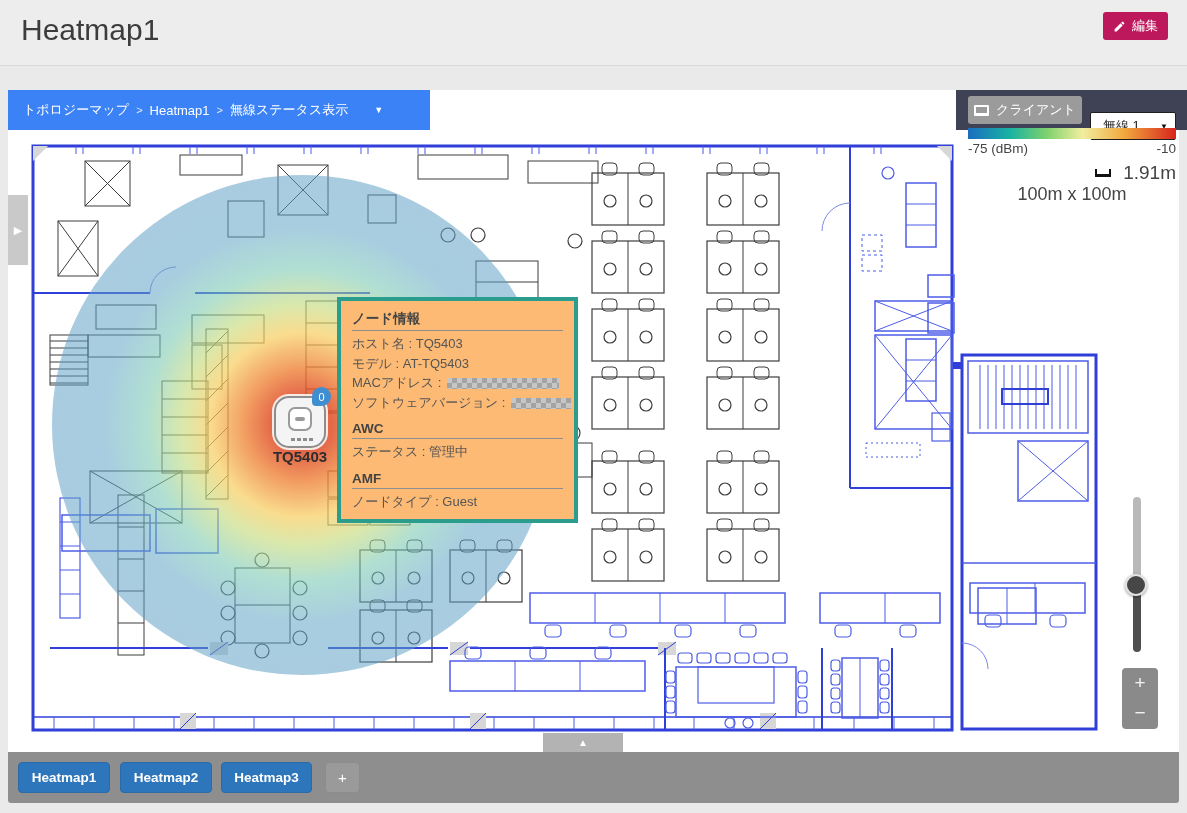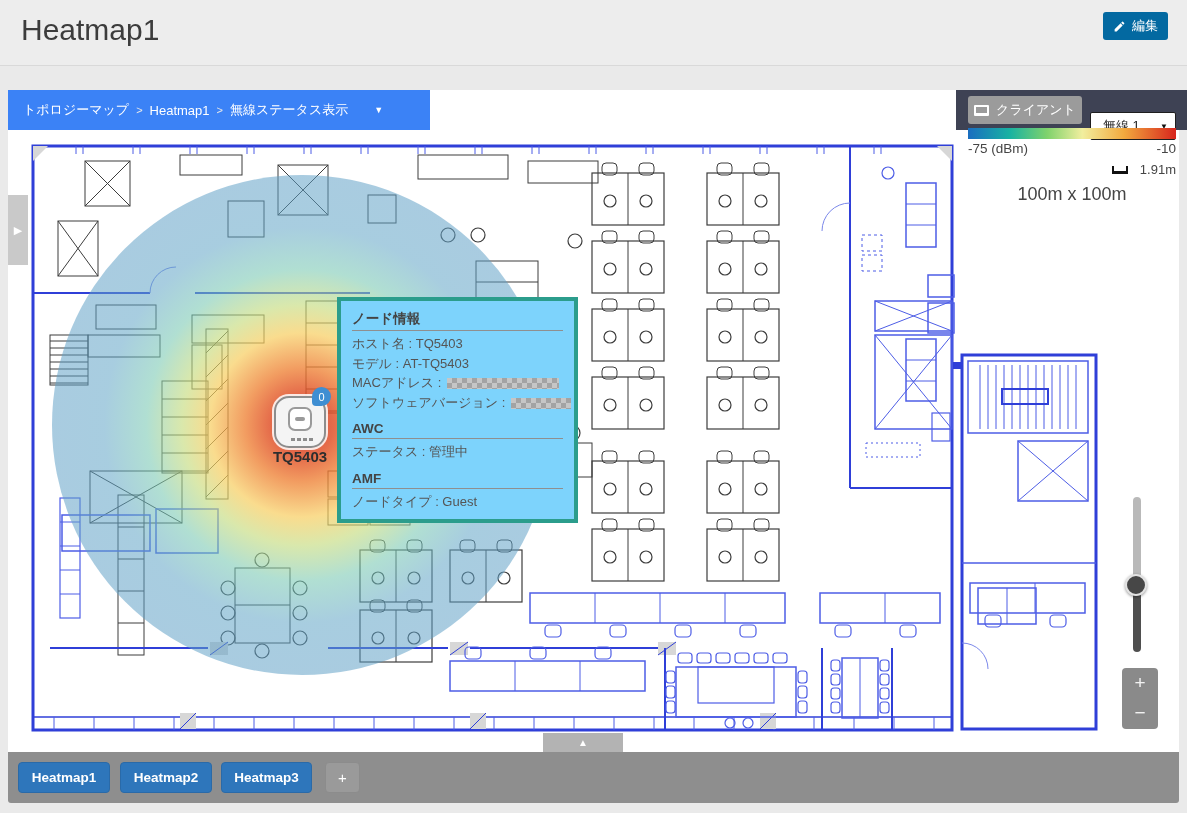--- a/index.html
+++ b/index.html
@@ -4,21 +4,21 @@
 <style>
   * { margin:0; padding:0; box-sizing:border-box; }
   html,body { width:1187px; height:813px; background:#eaeaea;
     font-family:"Liberation Sans","DejaVu Sans",sans-serif; overflow:hidden; position:relative; }
 
   
   .page-header { position:absolute; left:0; top:0; width:1187px; height:66px;
     background:#ededed; border-bottom:1px solid #d9d9d9; }
   .page-title { position:absolute; left:21px; top:13px; font-size:30px; font-weight:400; color:#3c3c3c; }
   .edit-btn { position:absolute; left:1103px; top:12px; width:65px; height:28px;
-    background:#0369a1; border:none; border-radius:3px; color:#fff; font-size:13px;
+    background:#be185d; border:none; border-radius:3px; color:#fff; font-size:13px;
     display:flex; align-items:center; justify-content:center; gap:6px; cursor:pointer; }
   .edit-btn svg { width:13px; height:13px; }
 
   
   .viewport { position:absolute; left:8px; top:90px; width:1171px; height:662px; background:#fff; }
 
   .crumb-bar { position:absolute; left:0; top:0; width:422px; height:40px; background:#3b82f6;
     color:#fff; font-size:13px; display:flex; align-items:center; padding-left:15px; }
   .crumb-bar .sep { margin:0 7px; font-size:11px; color:#e8e8e8; }
   .crumb-item { cursor:pointer; }
@@ -30,21 +30,21 @@
     display:flex; align-items:center; justify-content:center; gap:7px; cursor:pointer; }
   .laptop-ic { width:15px; height:11px; border:2px solid #fff; border-bottom:3px solid #fff; border-radius:1px; }
   .wifi-select { position:absolute; left:134px; top:6px; width:86px; height:28px; background:#fff;
     border:1px solid #1e1e1e; border-radius:2px; font-size:13px; color:#222;
     display:flex; align-items:center; justify-content:space-between; padding:0 7px 0 12px; cursor:pointer;margin-top:16px; }
   .wifi-select .car { font-size:8px; color:#111; }
 
   .legend-grad { position:absolute; left:960px; top:38px; width:208px; height:11px; }
   .legend-row { position:absolute; left:960px; top:51px; width:208px; font-size:13.5px; color:#454545;
     display:flex; justify-content:space-between; }
-  .ruler-row { position:absolute; left:960px; top:72px; width:208px; font-size:13px; color:#454545;
+  .ruler-row { position:absolute; left:960px; top:72px; width:208px; font-size:19px; color:#454545;
     display:flex; justify-content:flex-end; align-items:center; gap:12px; }
   .ruler-ic { width:16px; height:8px; border-left:2px solid #111; border-right:2px solid #111; border-bottom:3px solid #111; }
   .size-row { position:absolute; left:960px; top:94px; width:208px; font-size:18px; color:#454545; text-align:center; }
 
   .floor { position:absolute; left:22px; top:53px; width:1070px; height:595px; }
 
   .heat { position:absolute; left:44px; top:85px; width:500px; height:500px; border-radius:50%;
     background:radial-gradient(circle,
       rgba(211,48,32,.88) 0%, rgba(224,80,40,.84) 9%, rgba(238,128,52,.78) 16%,
       rgba(247,205,94,.70) 26%, rgba(196,219,125,.64) 34%, rgba(120,200,178,.58) 44%,
@@ -55,21 +55,21 @@
     box-shadow:0 0 0 2px rgba(255,255,255,.85); }
   .ap-inner { position:absolute; left:12px; top:9px; width:24px; height:24px; border:2.5px solid #9a9a9a;
     border-radius:7px; background:#fff; }
   .ap-slot { position:absolute; left:5px; top:8px; width:10px; height:4px; background:#9a9a9a; border-radius:2px; }
   .ap-dots { position:absolute; left:15px; bottom:5px; width:4px; height:3px; background:#8d8d8d;
     box-shadow:6px 0 #8d8d8d, 12px 0 #8d8d8d, 18px 0 #8d8d8d; }
   .ap-badge { position:absolute; left:38px; top:-9px; width:19px; height:19px; background:#3f8ed2;
     border-radius:50% 50% 50% 4px; color:#fff; font-size:11px; display:flex; align-items:center; justify-content:center; }
   .ap-label { position:absolute; left:252px; top:358px; width:80px; text-align:center; font-size:15px; color:#2e2e2e;font-weight:bold; }
 
-  .tooltip { position:absolute; left:329px; top:207px; width:241px; background:#7dd3fc;
+  .tooltip { position:absolute; left:329px; top:207px; width:241px; background:#fdba74;
     border:4px solid #2b9d8c; padding:6px 11px 8px; color:#555; font-size:13px; }
   .tt-head { font-weight:bold; color:#444; font-size:13.5px; padding:3px 0 2px; }
   .tt-hr { border:none; border-top:1px solid #8f8f8f; margin:0 0 3px; }
   .tt-row { line-height:19.5px; white-space:nowrap; }
   .tt-sec { margin-top:6px; }
   .redacted { display:inline-block; height:11px; vertical-align:middle; margin-left:2px;
     background:repeating-conic-gradient(#a3a3a3 0% 25%, #c6c6c6 0% 50%) 0 0/10px 10px; }
 
   .left-tab { position:absolute; left:0; top:105px; width:20px; height:70px; background:#c9c9c9;
     color:#fff; font-size:11px; display:flex; align-items:center; justify-content:center; cursor:pointer; }

